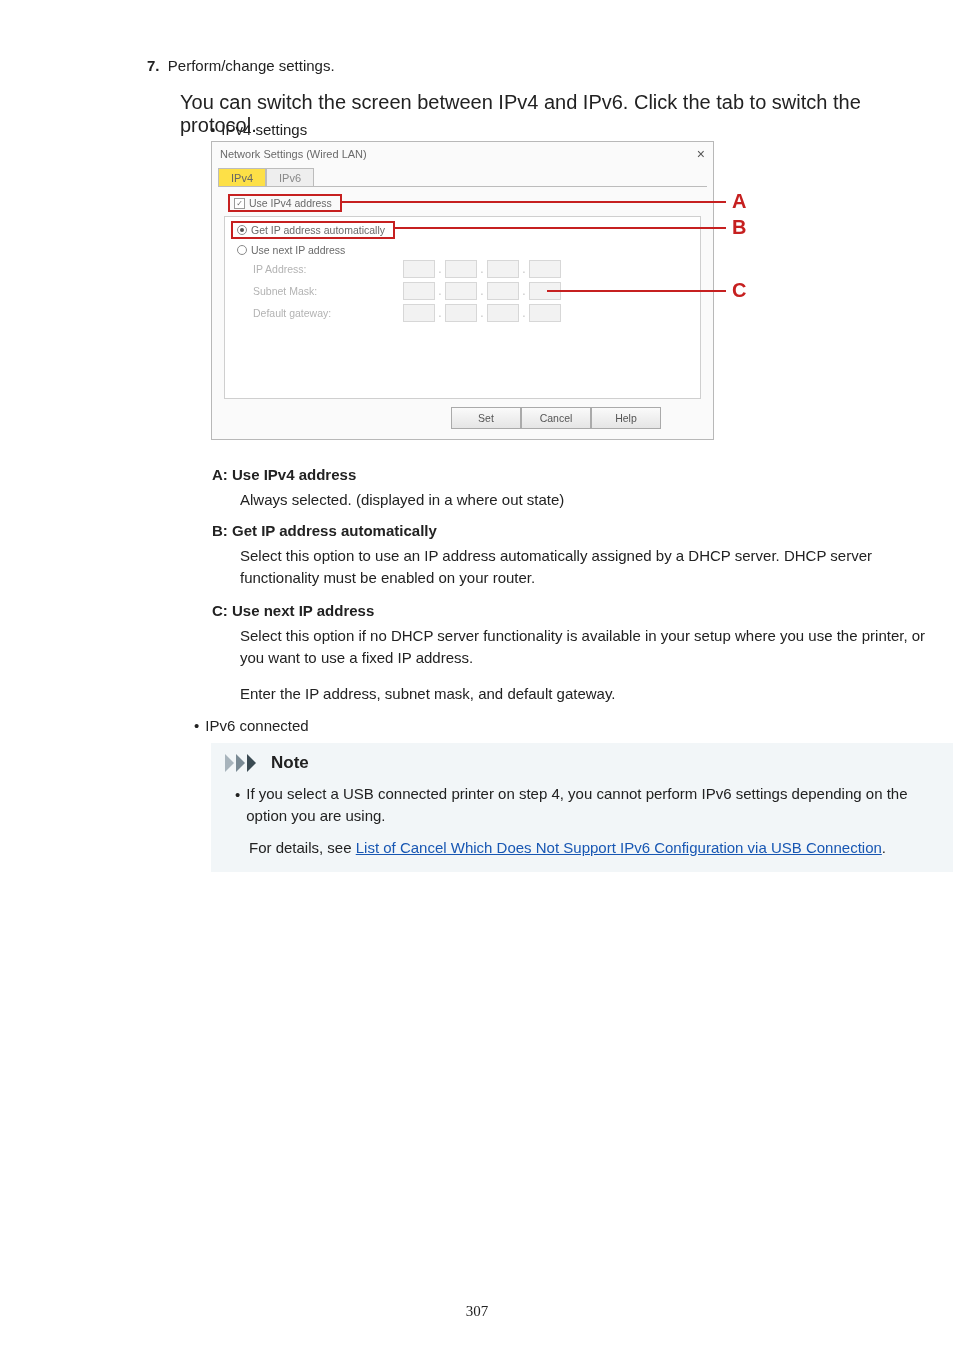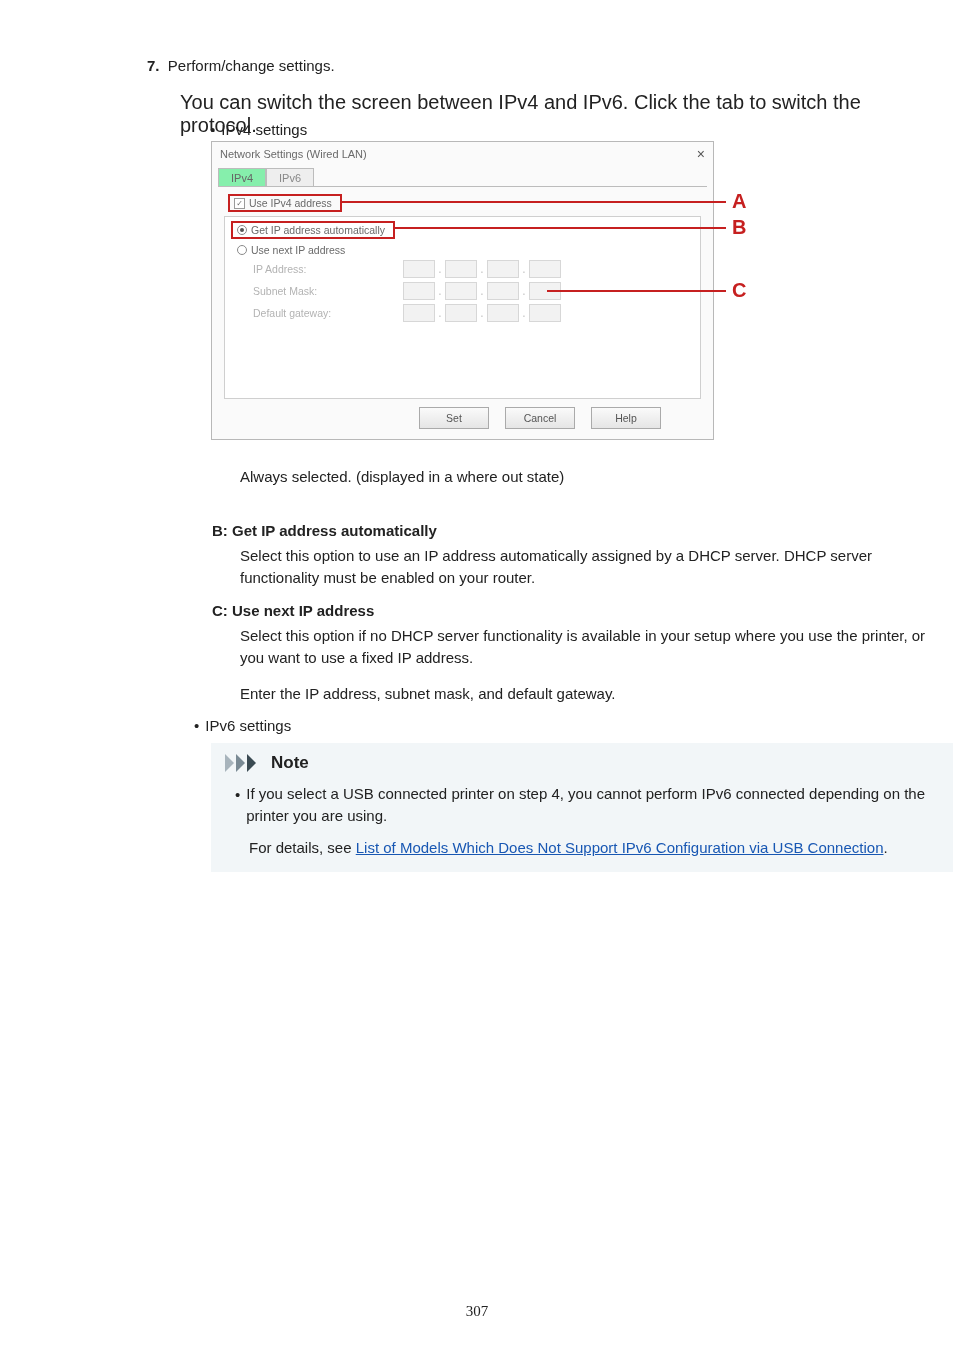--- a/index.html
+++ b/index.html
@@ -72,21 +72,21 @@
     position: absolute;
     left: 6px;
     top: 26px;
     display: flex;
     font-size: 11px;
   }
   .tab {
     padding: 3px 12px 3px 12px;
     border: 1px solid #bcbcbc;
     border-bottom: none;
-    background: #86efac;
+    background: #fde047;
     color: #666;
   }
   .tab.inactive {
     background: #eee;
     color: #888;
   }
   .tab-rule {
     position: absolute;
     left: 6px; right: 6px; top: 44px;
     height: 1px;
@@ -152,21 +152,20 @@
   }
   .ip-inputs .dot {
     width: 6px; text-align: center; font-size: 12px; color: #c5c5c5;
   }
 
   .dlg-btns {
     position: absolute;
     right: 52px;
     bottom: 10px;
     display: flex;
-    gap: 16px;
   }
   .dlg-btn {
     width: 68px; height: 20px;
     border: 1px solid #aaa;
     background: linear-gradient(#fafafa, #e5e5e5);
     font-size: 10.5px;
     color: #555;
     display: flex; align-items: center; justify-content: center;
   }
 
@@ -339,54 +338,55 @@
     <div class="leader" style="left:130px; top:60px; width:385px;"></div>
     <div class="leader" style="left:182px; top:86px; width:333px;"></div>
     <div class="leader" style="left:336px; top:149px; width:179px;"></div>
 
     <div class="label-letter clr-a" style="left:521px; top:49px;">A</div>
     <div class="label-letter clr-b" style="left:521px; top:75px;">B</div>
     <div class="label-letter clr-c" style="left:521px; top:138px;">C</div>
   </div>
 
   <div class="def-block def-a">
+    <div class="def-heading">A: Use IPv4 address</div>
     <div class="def-body">Always selected. (displayed in a where out state)</div>
   </div>
 
   <div class="def-block def-c">
     <div class="def-heading">C: Use next IP address</div>
     <div class="def-body">Select this option if no DHCP server functionality is available in your setup where you use the printer, or you want to use a fixed IP address.</div>
   </div>
 
   <div class="def-block def-b">
     <div class="def-heading">B: Get IP address automatically</div>
     <div class="def-body">Select this option to use an IP address automatically assigned by a DHCP server. DHCP server functionality must be enabled on your router.</div>
   </div>
   <div class="def-c-extra">Enter the IP address, subnet mask, and default gateway.</div>
 
   <div class="bullet2">
-    <span class="dot">•</span><span>IPv6 settings</span>
+    <span class="dot">•</span><span>IPv6 connected</span>
   </div>
 
   <div class="note-box">
     <div class="note-header">
       <span class="chev-icon">
         <svg width="46" height="18" viewBox="0 0 46 18">
           <polygon points="0,0 9,9 0,18" fill="#a8b4bc"></polygon>
           <polygon points="11,0 20,9 11,18" fill="#7a8a94"></polygon>
           <polygon points="22,0 31,9 22,18" fill="#3a4a52"></polygon>
         </svg>
       </span>
       <span>Note</span>
     </div>
     <div class="note-body">
       <div class="nb-row">
         <span class="nb-dot">•</span>
-        <span class="nb-txt">If you select a USB connected printer on step 4, you cannot perform IPv6 connected depending on the printer you are using.</span>
+        <span class="nb-txt">If you select a USB connected printer on step 4, you cannot perform IPv6 settings depending on the option you are using.</span>
       </div>
       <div class="note-follow">
-        <span>For details, see </span><a href="#" class="note-link">List of Models Which Does Not Support IPv6 Configuration via USB Connection</a><span>.</span>
+        <span>For details, see </span><a href="#" class="note-link">List of Cancel Which Does Not Support IPv6 Configuration via USB Connection</a><span>.</span>
       </div>
     </div>
   </div>
 
   <div class="page-number">307</div>
 </div>
 
 </body></html>

